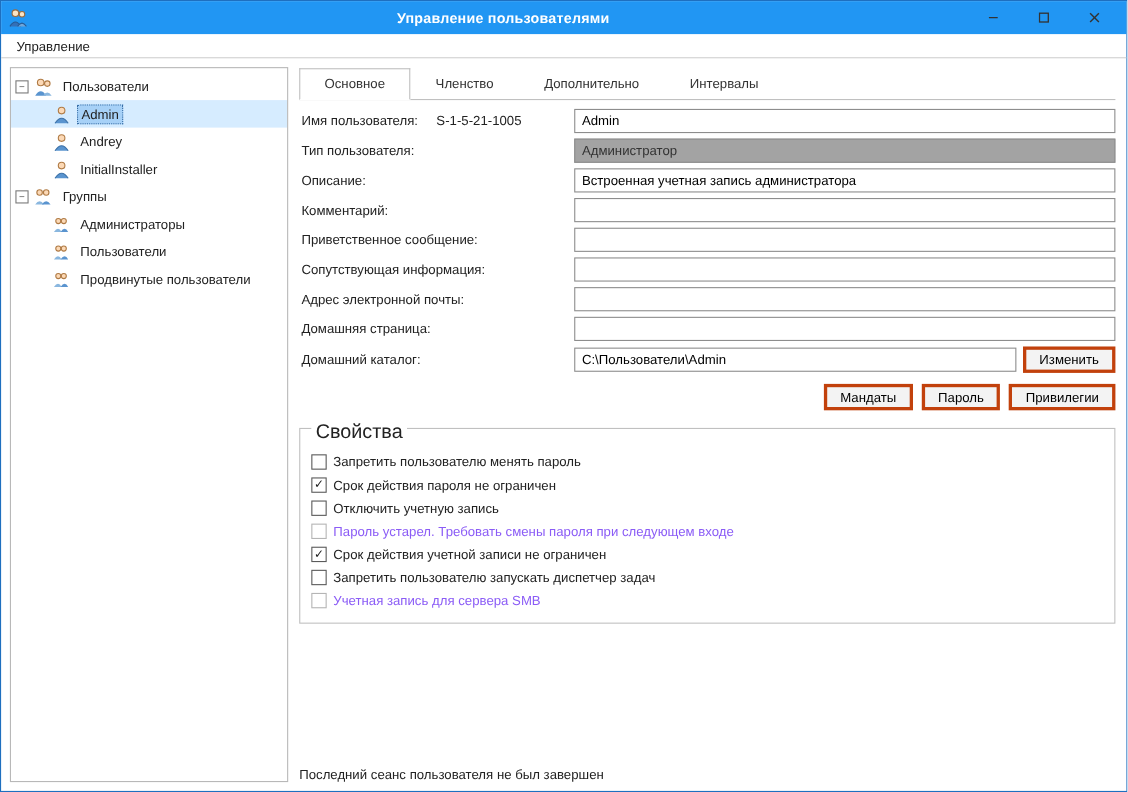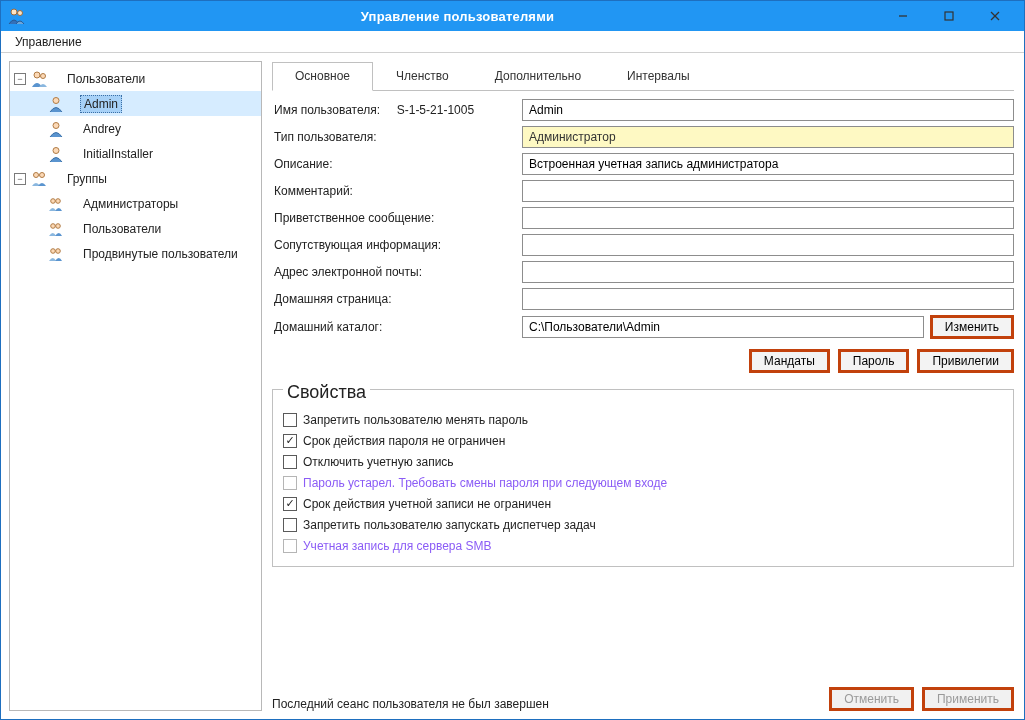--- a/index.html
+++ b/index.html
@@ -10,32 +10,32 @@
 .titlebar .title { flex: 1; text-align: center; font-size: 13px; font-weight: 600; letter-spacing: .2px; }
 .titlebar .win-btn { width: 46px; height: 30px; display:flex; align-items:center; justify-content:center; color:#333;}
 .menubar { height: 22px; border-bottom: 1px solid #d0d0d0; display:flex; align-items:center; padding: 0 6px; }
 .menubar .menu-item { padding: 2px 8px; }
 .content { flex: 1; display: flex; min-height: 0; }
 .sidebar { width: 253px; border: 1px solid #b8b8b8; margin: 8px 0 8px 8px; padding: 4px 0; overflow: auto; }
 .tree-row { display:flex; align-items:center; height: 25px; padding-left: 4px; cursor: default; white-space: nowrap; }
 .tree-row.child { padding-left: 36px; }
 .tree-toggle { width: 12px; height: 12px; border: 1px solid #7a7a7a; display:flex; align-items:center; justify-content:center; font-size: 9px; line-height: 8px; margin-right: 4px; color:#555; background:#fff;}
 .tree-row .icon { width: 20px; height: 20px; margin-right: 4px; display:flex; align-items:center; justify-content:center;}
-.tree-row .label { padding: 1px 3px; margin-left: 10px; }
+.tree-row .label { padding: 1px 3px; }
 .tree-row.selected .label { background: #a7d1f7; border: 1px dotted #3b6fa6; }
 .tree-row.selected { background: #d6ecff; }
 .main { flex: 1; padding: 8px 10px 8px 10px; display:flex; flex-direction:column; min-width:0; }
 .tabs { display:flex; border-bottom: 1px solid #c0c0c0; margin: 0 0 8px 0; }
 .tab { padding: 6px 22px 7px; border: 1px solid transparent; border-bottom: none; position: relative; top: 1px; color:#333; }
 .tab.active { border-color: #c0c0c0; background: #fff; border-bottom: 1px solid #fff; }
 .form { display:grid; grid-template-columns: 250px 1fr auto; row-gap: 5px; align-items:center; }
 .form .lbl { padding-left: 2px; }
 .form .sid { font-size: 12px; }
 .form input[type="text"] { height: 22px; border: 1px solid #8d8d8d; padding: 1px 6px; font: inherit; background:#fff; }
-.form input[readonly] { background: #fef9c3; color:#333; }
+.form input[readonly] { background: #a3a3a3; color:#333; }
 .btn { height: 24px; padding: 0 12px; border: 3px solid #c2410c; background: #f3f3f3; font: inherit; cursor: pointer; }
 .btn:disabled { color:#9a9a9a; background:#f1f1f1; }
 .btn-row { display:flex; justify-content:flex-end; gap: 8px; margin-top: 10px; }
 .fieldset { border: 1px solid #c0c0c0; margin-top: 16px; padding: 8px 10px 10px; flex-shrink:0;}
 .fieldset .legend { position: relative; top: -16px; background: #fff; display:inline-block; padding: 0 4px; font-size:18px;}
 .check-row { display:flex; align-items:center; height: 21px; gap: 6px; }
 .check-row.disabled { color: #8b5cf6; }
 .cb { width: 14px; height: 14px; border: 1px solid #5a5a5a; display:inline-flex; align-items:center; justify-content:center; background:#fff; font-size:11px; }
 .check-row.disabled .cb { border-color:#b5b5b5; }
 .footer { margin-top: auto; display:flex; align-items:flex-end; padding-top: 8px; }
@@ -247,21 +247,17 @@
             </div>
             <div class="check-row disabled">
               <span class="cb"></span>
               <span>Учетная запись для сервера SMB</span>
             </div>
           </div>
       </div>
 
       <div class="footer">
         <div class="status">Последний сеанс пользователя не был завершен</div>
-        <div class="btns">
-          <button class="btn" disabled="">Отменить</button>
-          <button class="btn" disabled="">Применить</button>
-        </div>
       </div>
 
     </div>
   </div>
 </div>
 
 </body></html>

